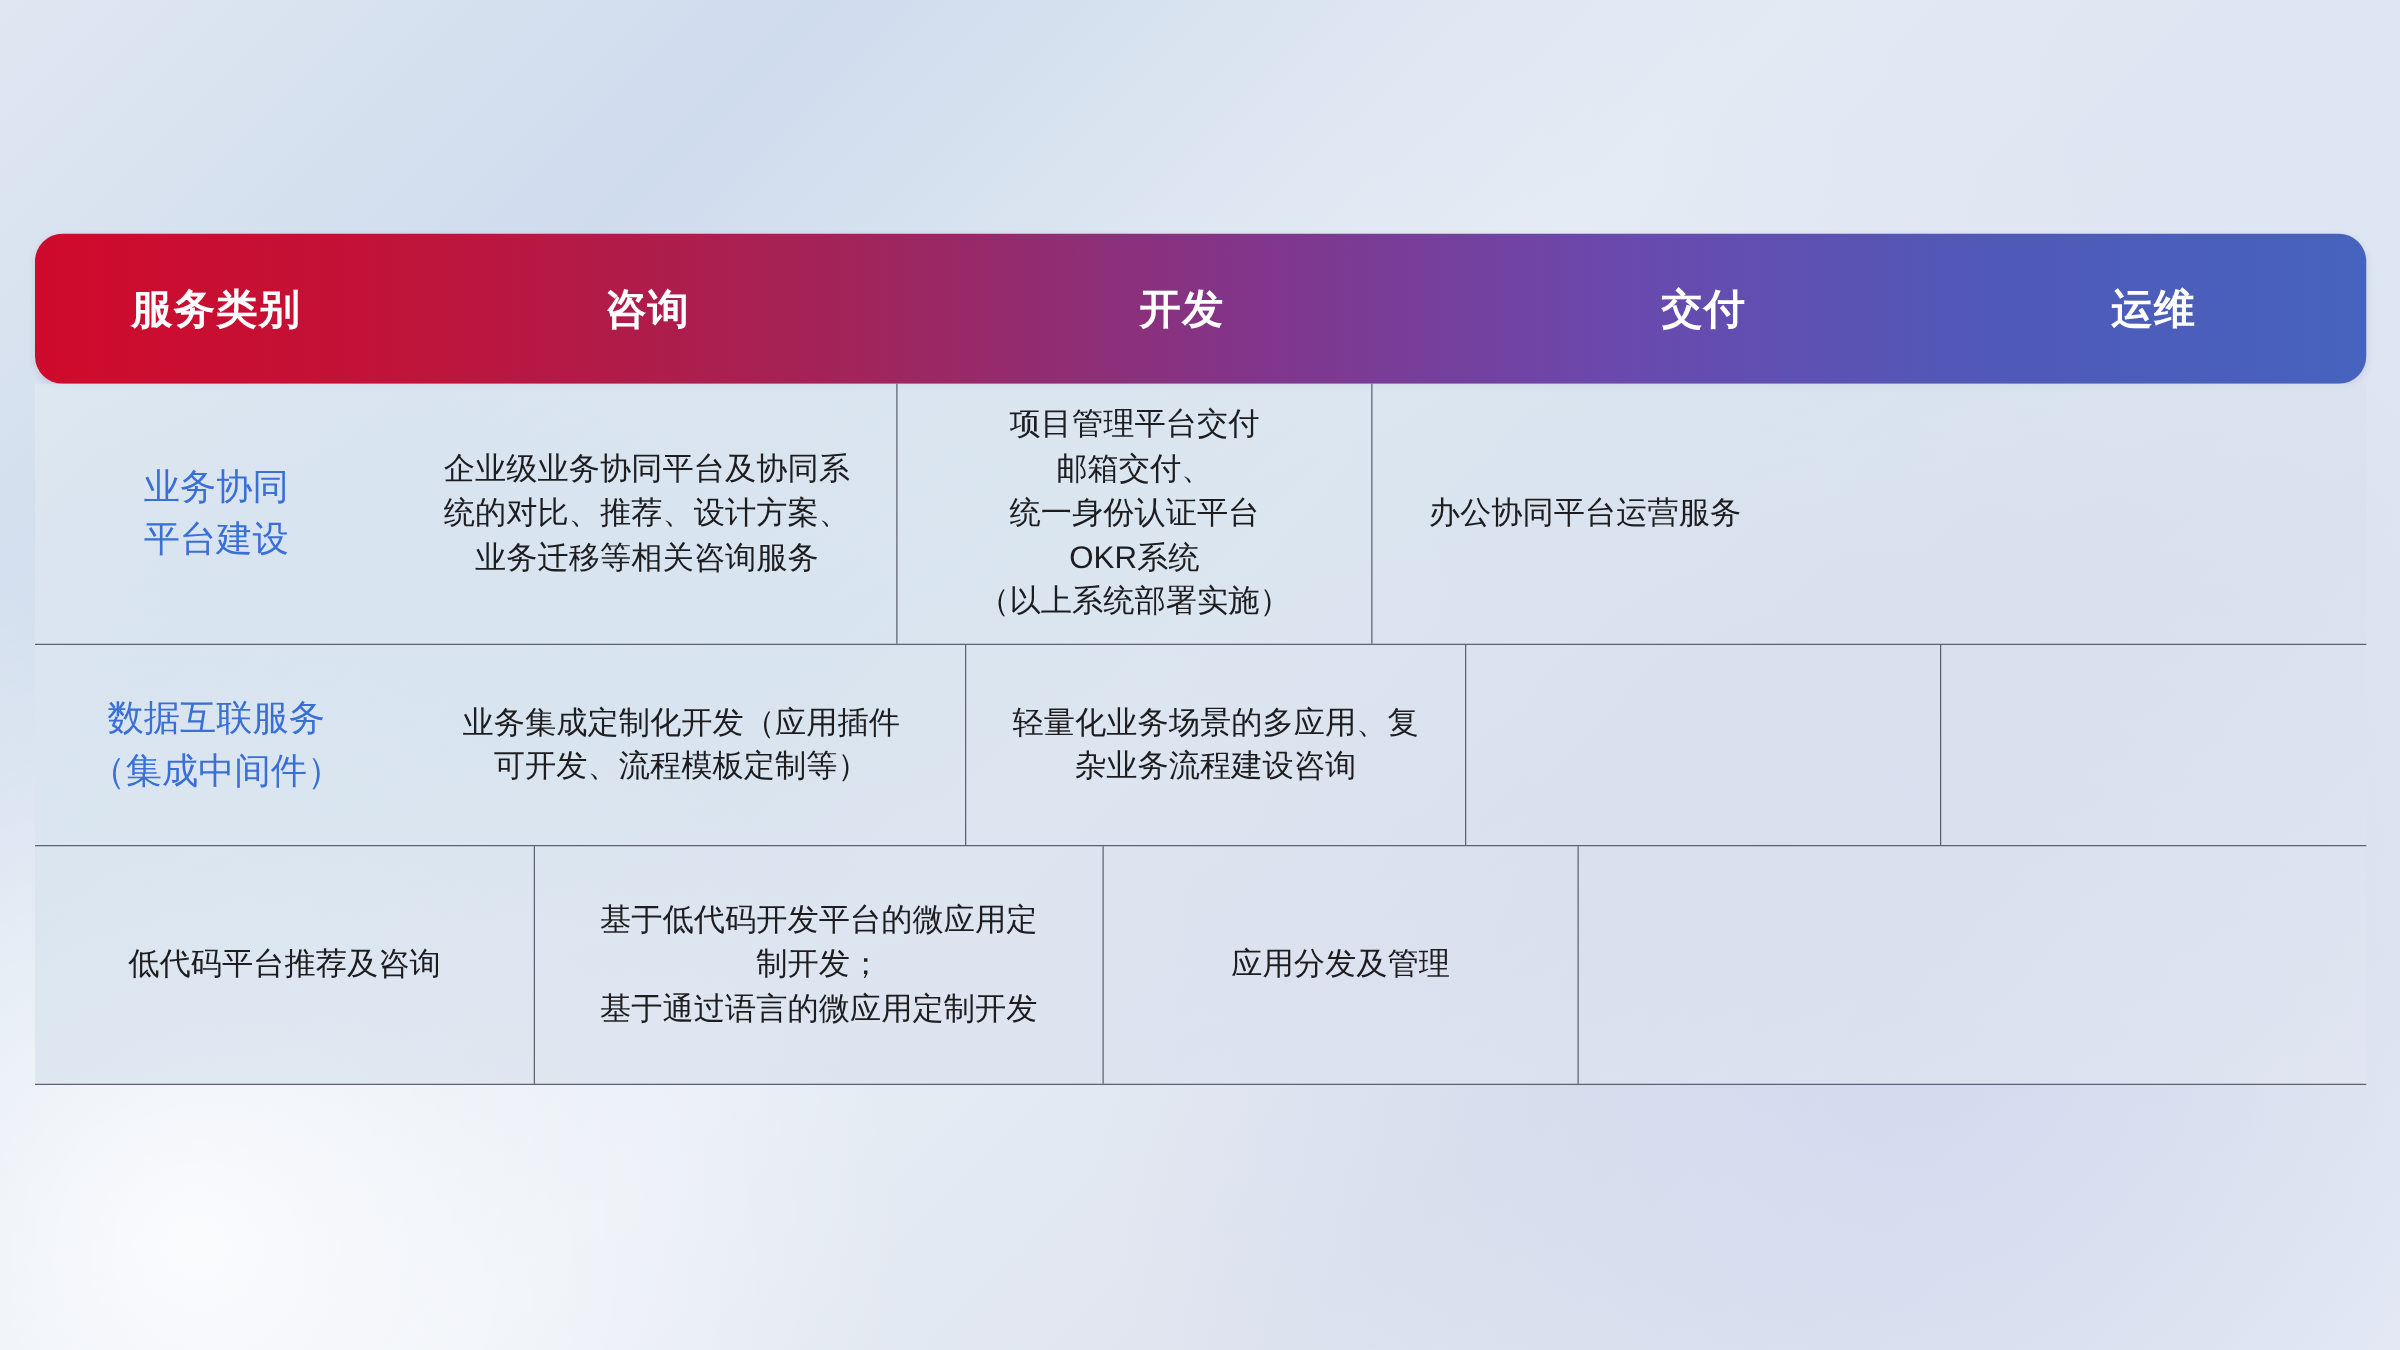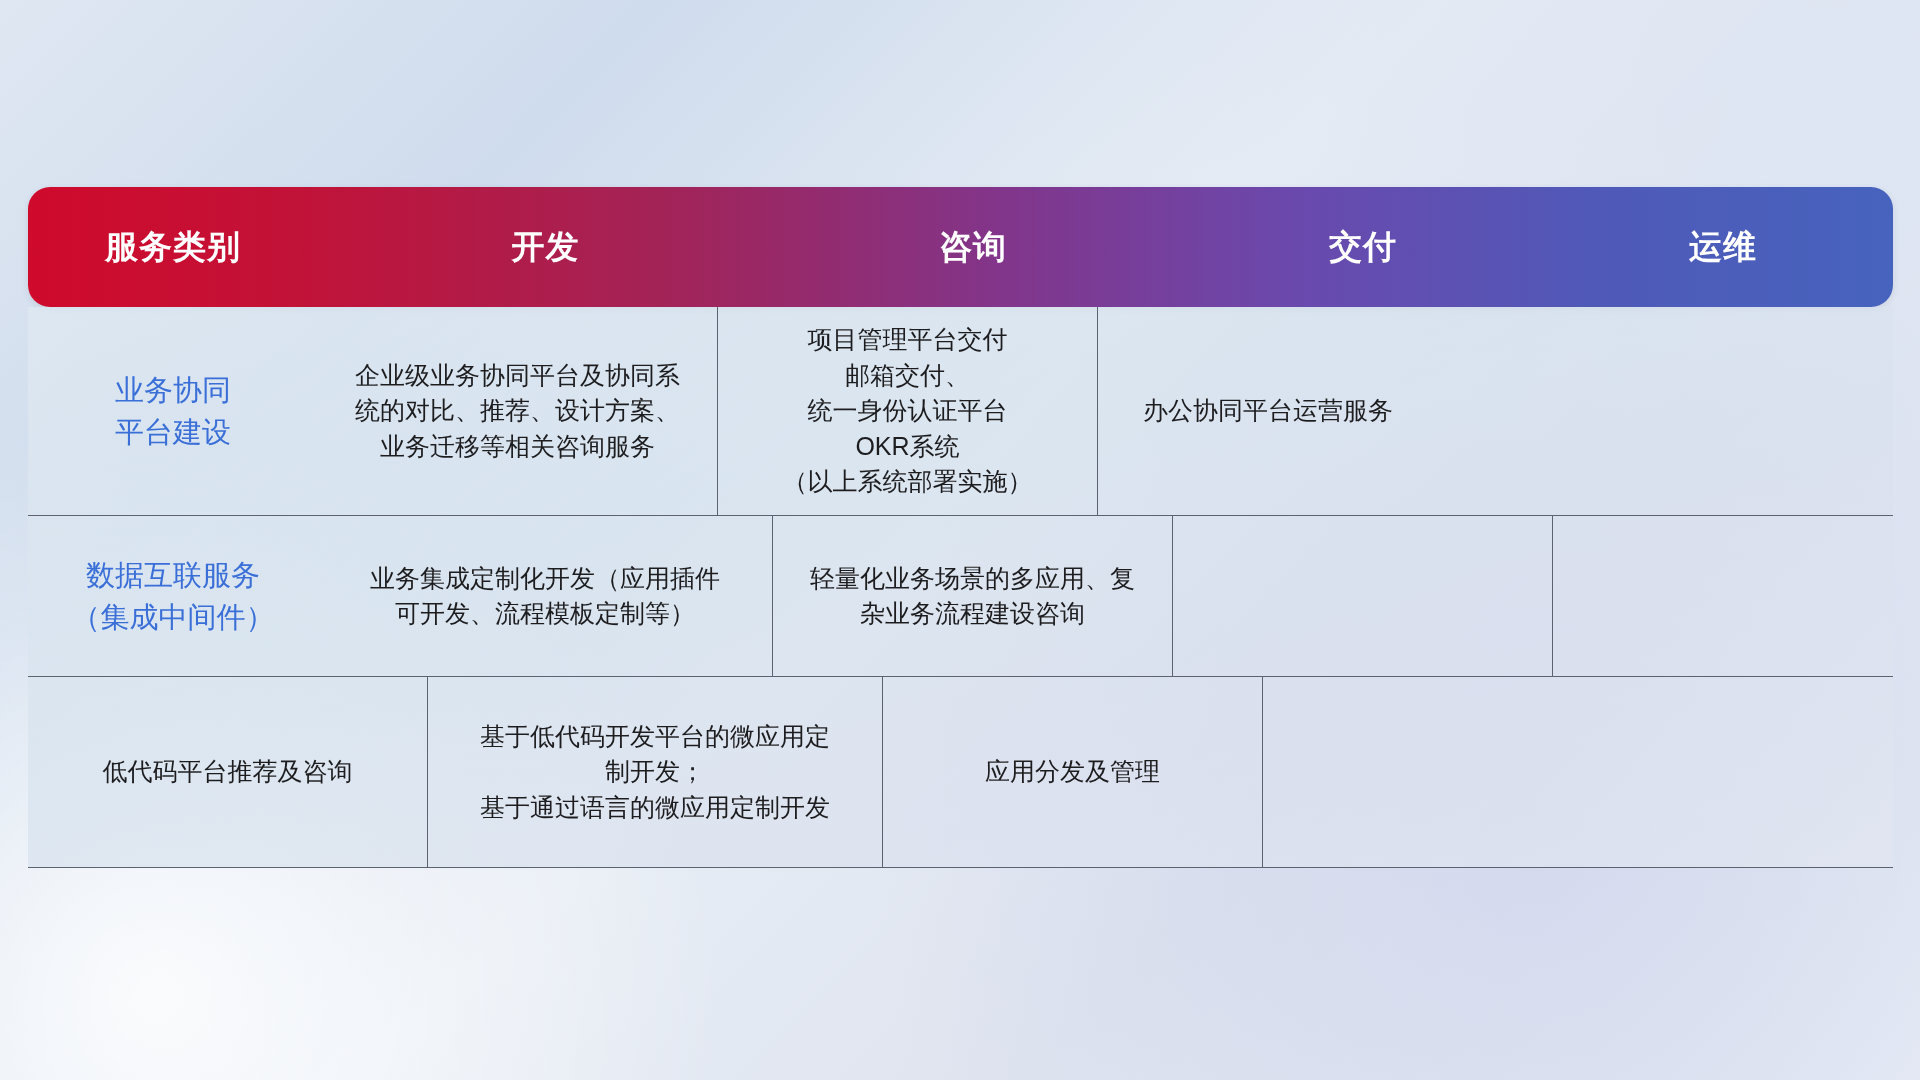--- a/index.html
+++ b/index.html
@@ -98,22 +98,22 @@
   .pre { white-space: pre-line; }
 </style>
 </head>
 <body>
 
 <div class="slide">
   <div class="table-wrap">
 
     <div class="header-bar">
       <div class="header-cell c0">服务类别</div>
+      <div class="header-cell c1">咨询</div>
       <div class="header-cell c2">开发</div>
-      <div class="header-cell c1">咨询</div>
       <div class="header-cell c3">交付</div>
       <div class="header-cell c4">运维</div>
     </div>
 
     <div class="table-body">
 
       <div class="row r0">
         <div class="cell cat c0 pre">业务协同
 平台建设</div>
         <div class="cell c1 pre">企业级业务协同平台及协同系

